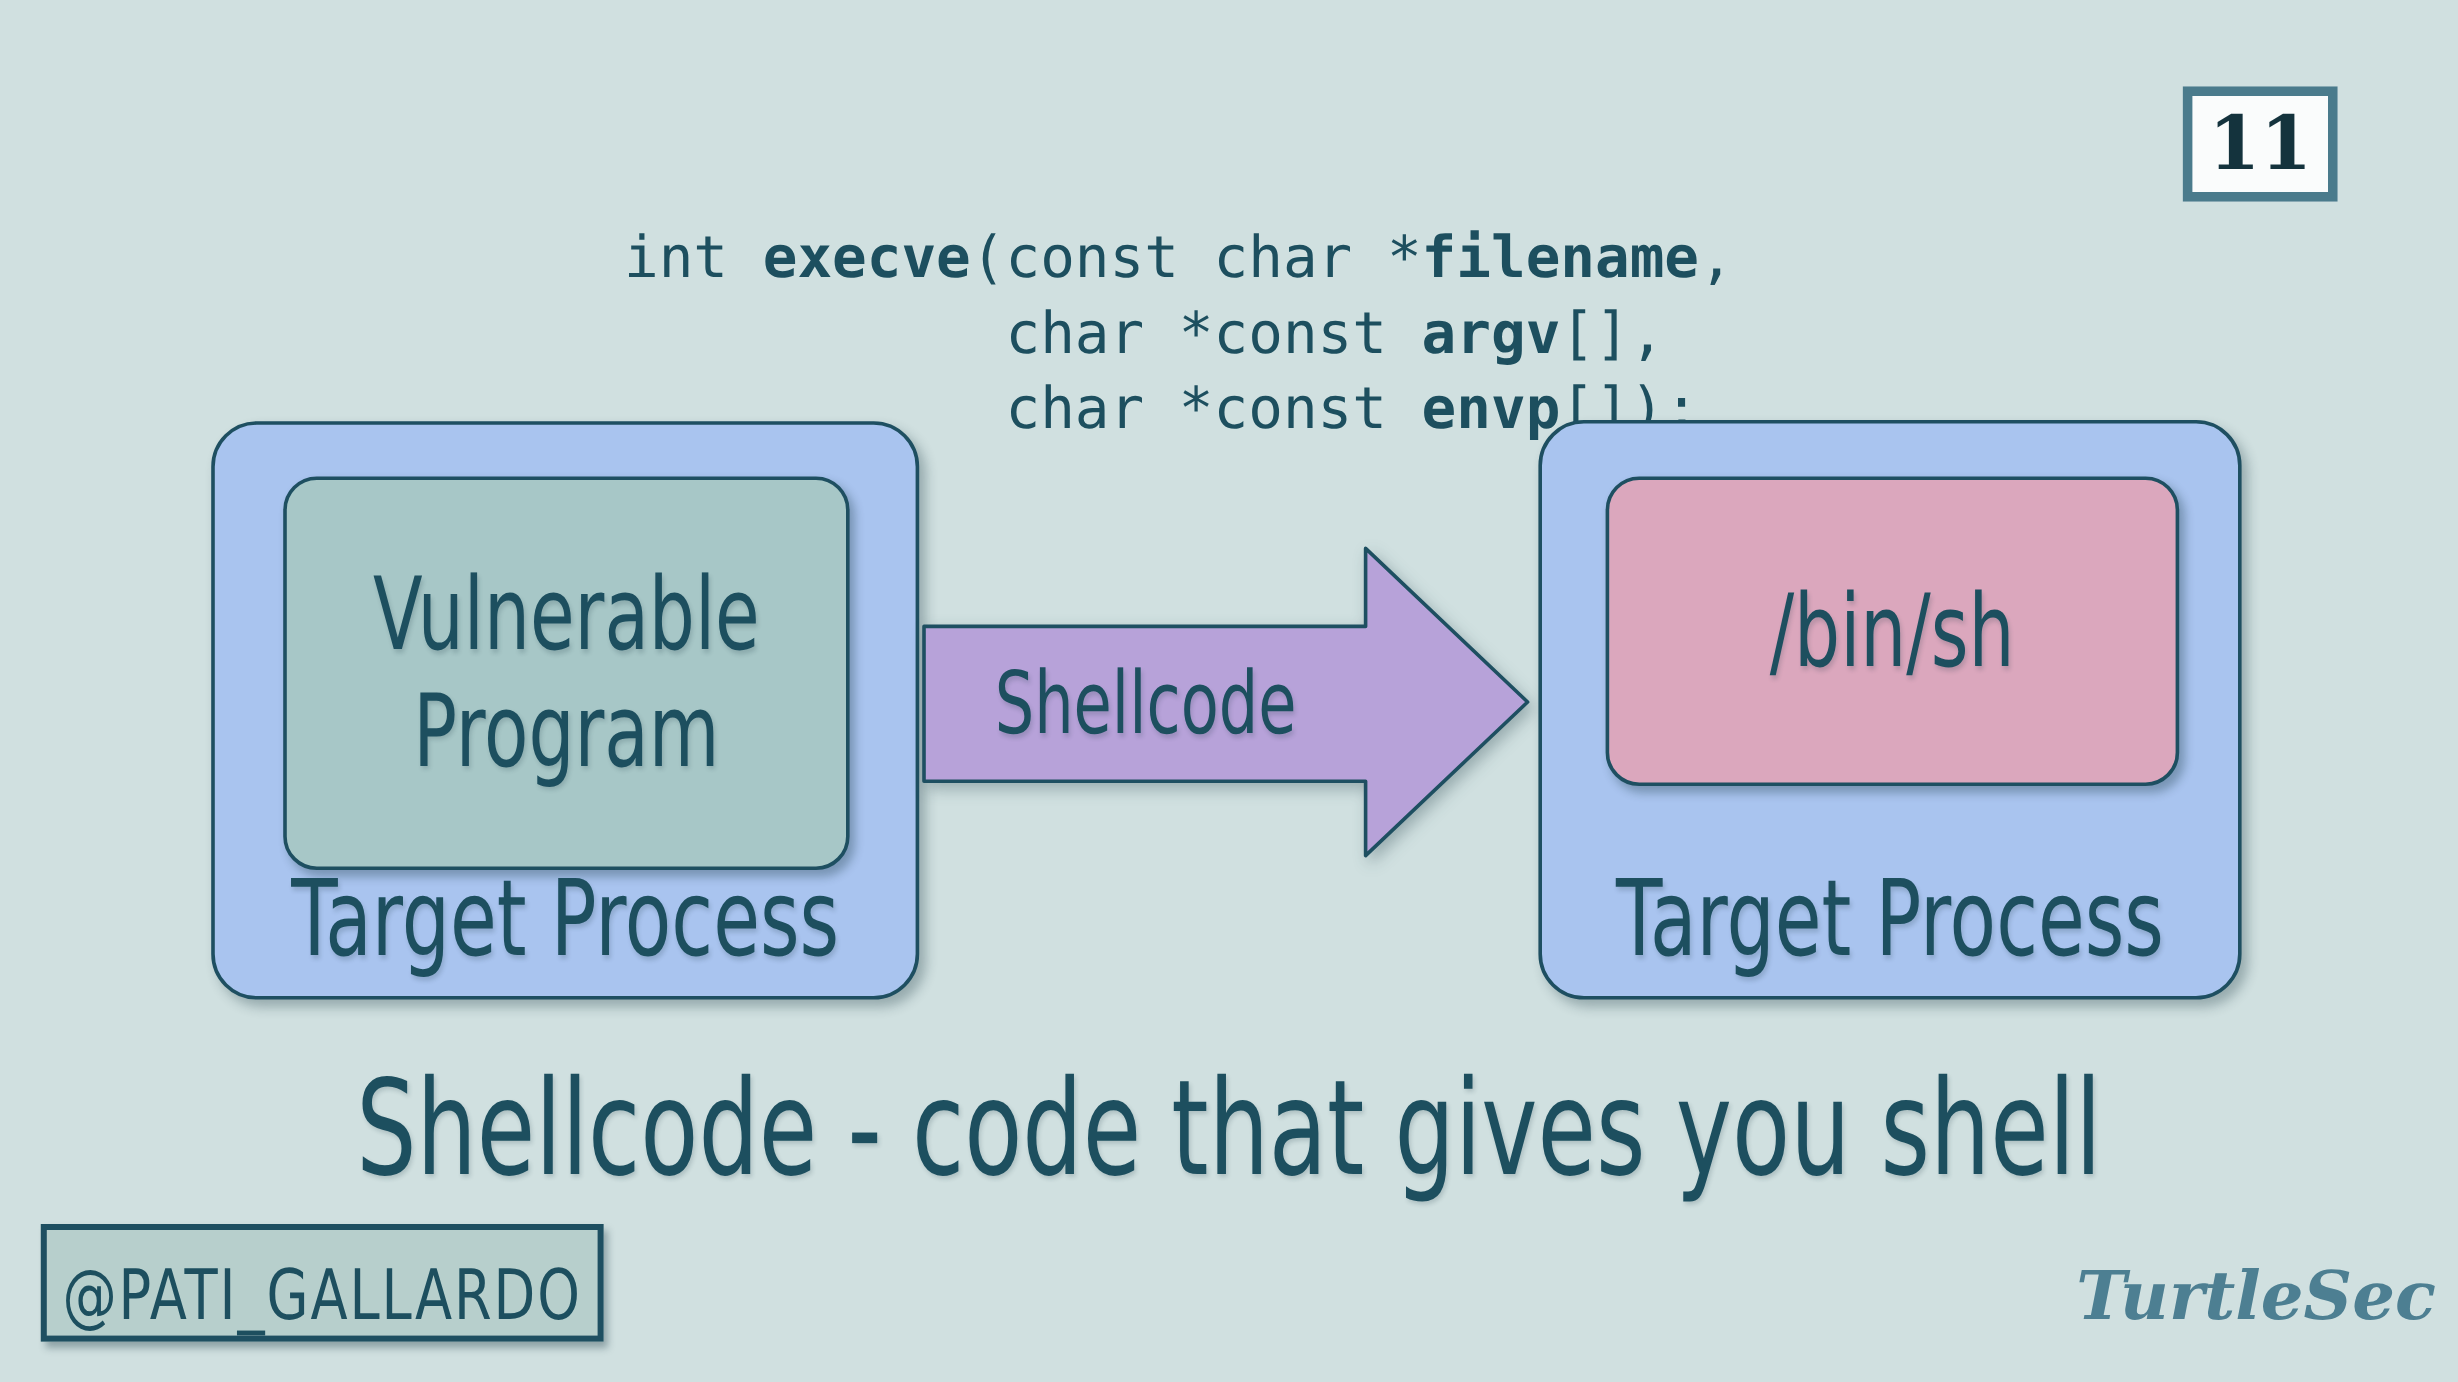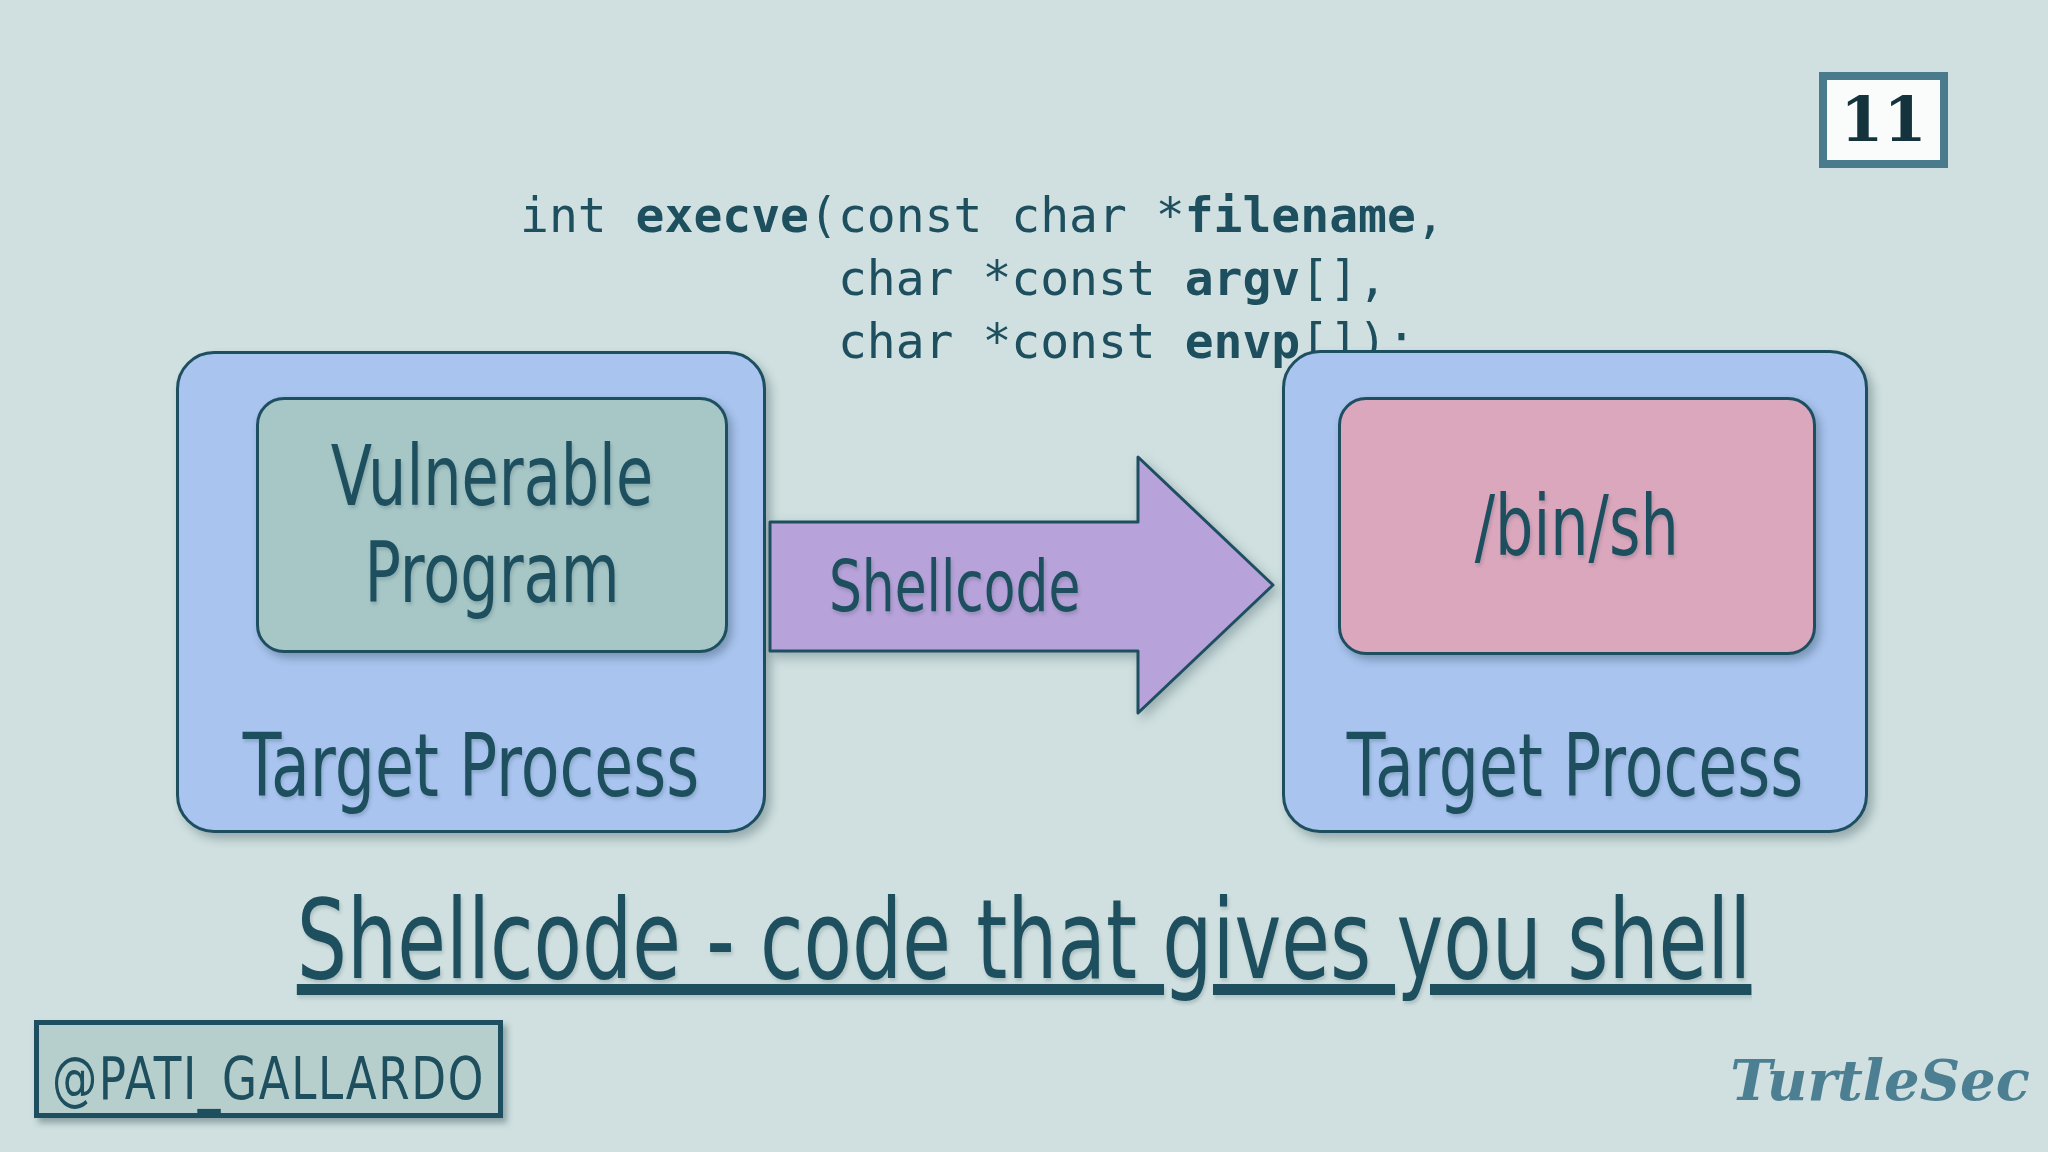--- a/index.html
+++ b/index.html
@@ -45,21 +45,21 @@
   .outer-box.left  { left: 176px;  top: 351px; width: 590px; height: 482px; }
   .outer-box.right { left: 1282px; top: 350px; width: 586px; height: 483px; }
 
   .inner-box {
     position: absolute; box-sizing: border-box;
     border: 3px solid var(--box-border, #1e4f61);
     border-radius: 28px;
     box-shadow: 4px 5px 8px rgba(20, 50, 60, 0.32);
     display: flex; align-items: center; justify-content: center;
   }
-  .inner-box.program { left: 236px;  top: 397px; width: 472px; height: 256px; background: var(--program-fill, #a7c7c7); margin-left: 20px; }
+  .inner-box.program { left: 236px;  top: 397px; width: 472px; height: 328px; background: var(--program-fill, #a7c7c7); }
   .inner-box.shell   { left: 1338px; top: 397px; width: 478px; height: 258px; background: var(--shell-fill, #dba7bd); }
 
   .proc-label {
     position: absolute; display: flex; align-items: center; justify-content: center;
   }
   .proc-label.left  { left: 176px;  top: 712px; width: 590px; height: 106px; }
   .proc-label.right { left: 1282px; top: 712px; width: 586px; height: 106px; }
 
   
   .cond {
@@ -84,21 +84,21 @@
     filter: drop-shadow(4px 5px 6px rgba(20,50,60,0.30));
   }
   .arrow-label {
     position: absolute; left: 790px; top: 540px; width: 330px; height: 92px;
     display: flex; align-items: center; justify-content: center;
   }
 
   
   .title {
     position: absolute; left: 0; top: 878px; width: 2048px; height: 124px;
-    display: flex; align-items: center; justify-content: center; text-decoration: underline;
+    display: flex; align-items: center; justify-content: center;
   }
 
   
   .handle {
     position: absolute; left: 34px; top: 1020px;
     width: 469px; height: 98px; box-sizing: border-box;
     background: var(--handle-fill, #b7cfcc);
     border: 5px solid var(--box-border, #1e4f61);
     box-shadow: 4px 5px 6px rgba(20,50,60,0.35);
     display: flex; align-items: flex-end; justify-content: center;

